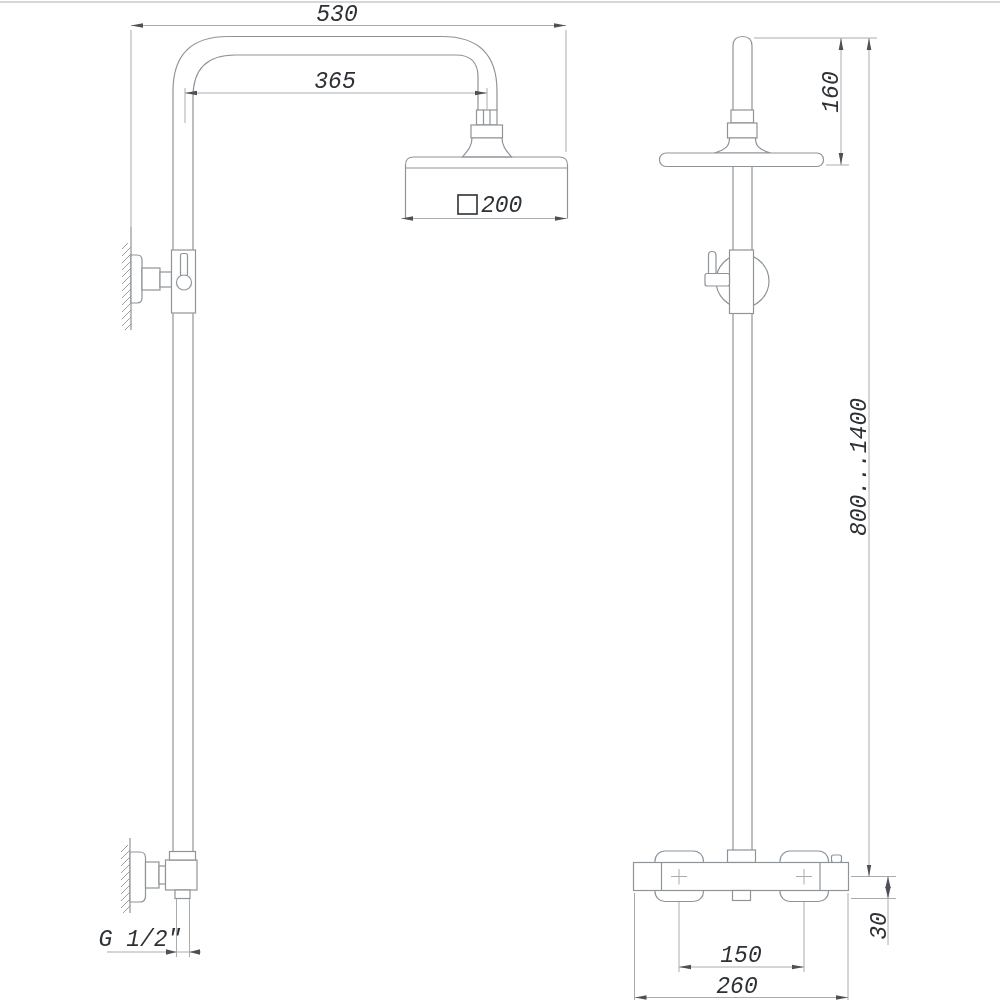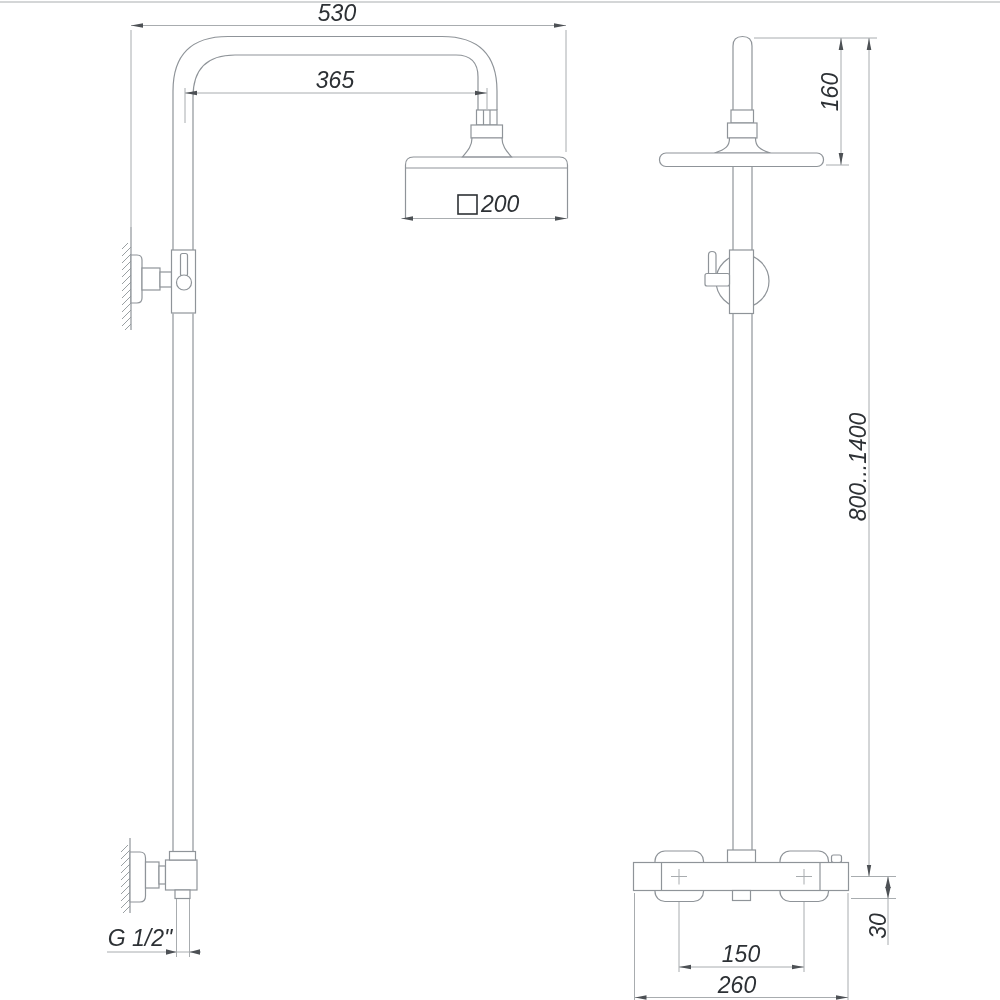--- a/index.html
+++ b/index.html
@@ -1,17 +1,17 @@
 <!DOCTYPE html>
 <html><head>
 <meta charset="utf-8">
 <style>
   html,body{margin:0;padding:0;background:#ffffff;}
   .stage{position:relative;width:1000px;height:1000px;background:#ffffff;overflow:hidden;
-         font-family:Liberation Sans, sans-serif;}
+         font-family:Liberation Mono, monospace;}
   .stage svg{position:absolute;left:0;top:0;}
   .obj{fill:none;stroke:#8f9499;stroke-width:1.2;}
   .objf{fill:#ffffff;stroke:#8f9499;stroke-width:1.2;}
   .dim{fill:none;stroke:#a8acaf;stroke-width:1;}
   .arr{fill:#4d5155;stroke:none;}
   .dtx{fill:#2d3135;font-size:23px;font-style:italic;letter-spacing:0px;}
 </style>
 </head>
 <body>
 

